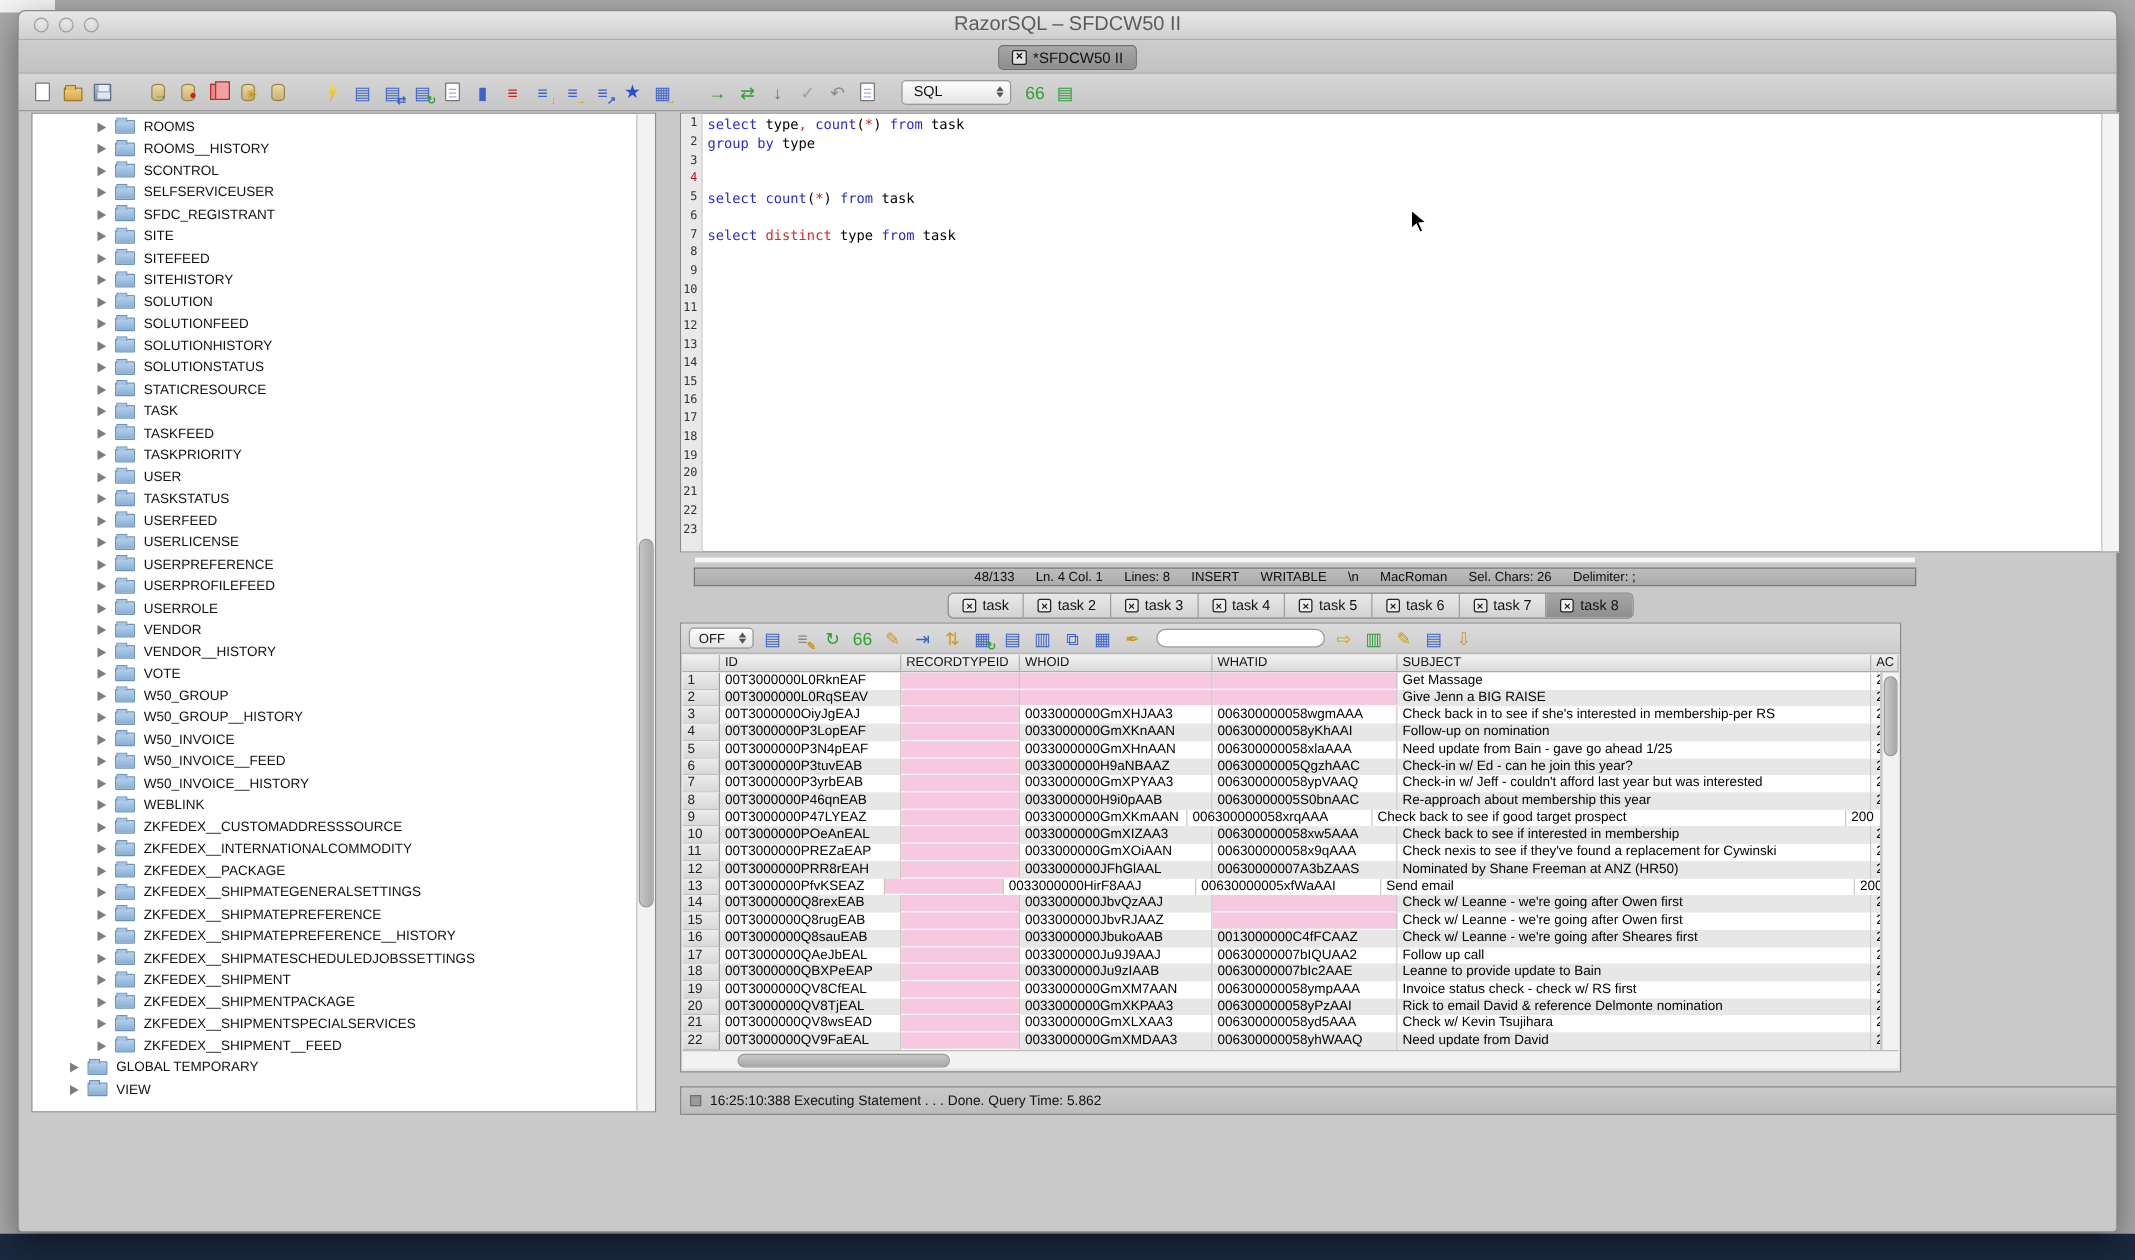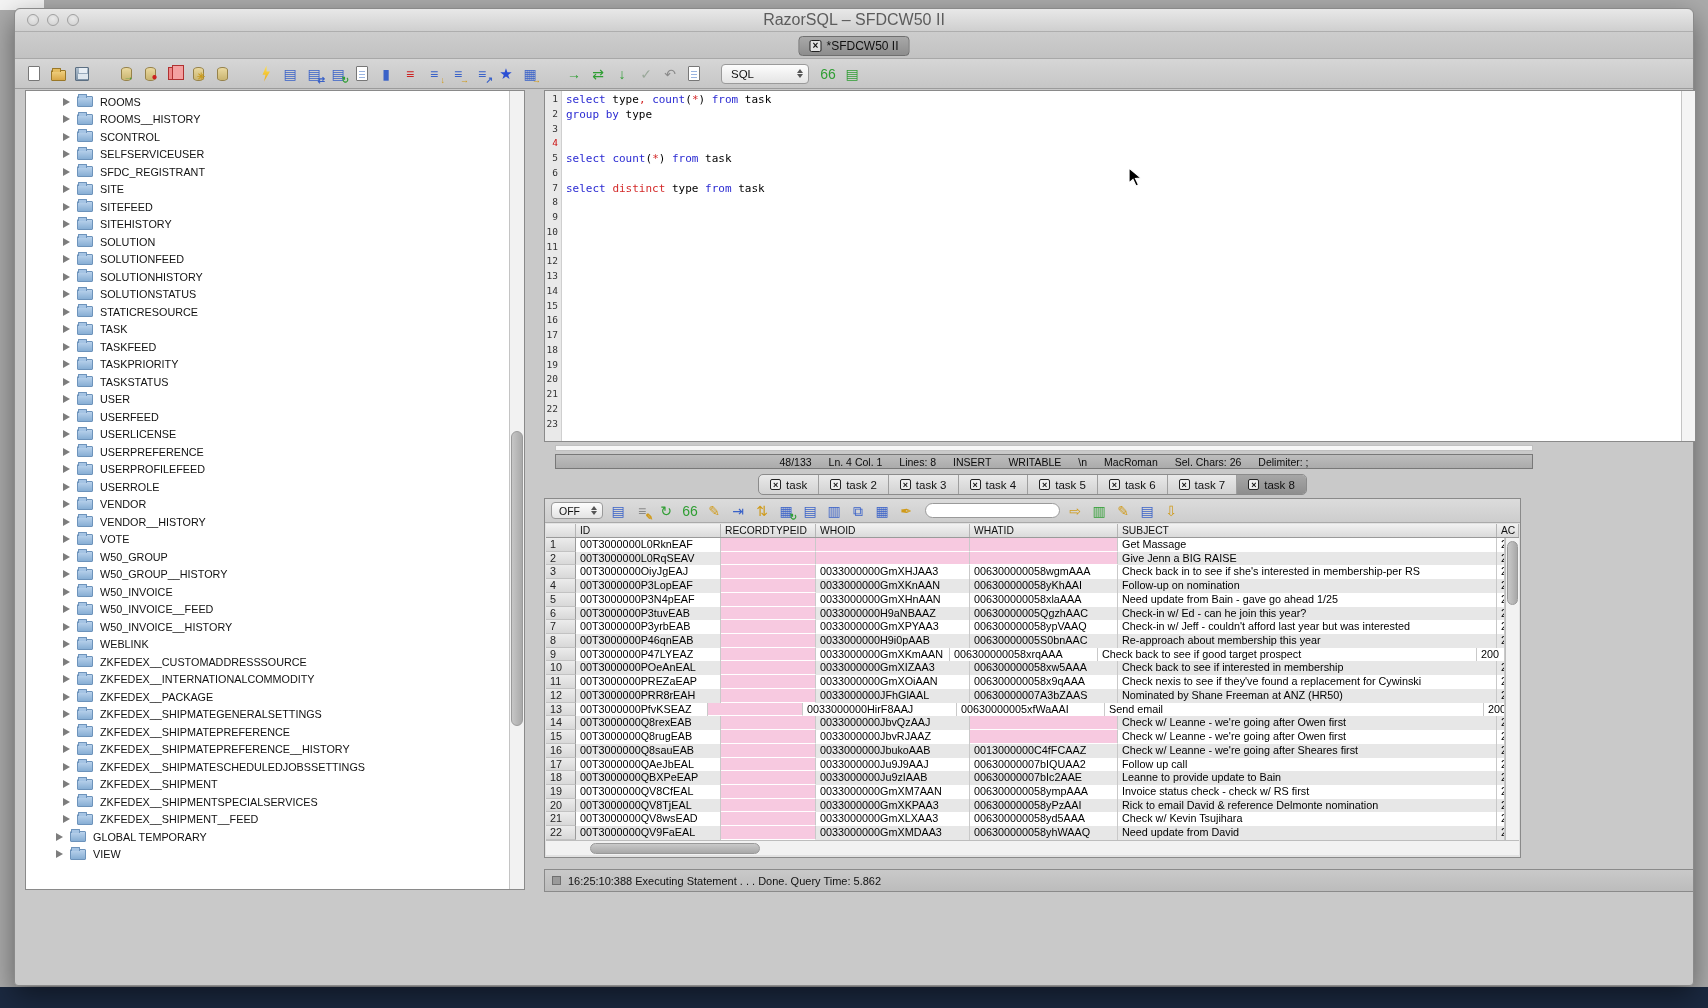--- a/index.html
+++ b/index.html
@@ -78,21 +78,21 @@
   
   .content { position:absolute; left:0; top:81px; right:0; bottom:0; }
 
   .tree-panel { position:absolute; left:10px; top:0; width:500px; height:800px; background:#fff;
                 border:1px solid #8a8a8a; overflow:hidden; }
   .tree-scroll { position:absolute; right:0; top:0; bottom:0; width:15px; background:#f2f2f2;
                  border-left:1px solid #c4c4c4; }
   .tree-thumb { position:absolute; left:1px; width:12px; top:340px; height:295px;
                 background:linear-gradient(90deg,#c6c6c6,#a9a9a9); border:1px solid #9a9a9a; border-radius:6px; }
   .tree-list { position:absolute; left:0; top:2px; right:16px; }
-  .tree-row { height:17.5px; display:flex; align-items:center; padding-left:37px; white-space:nowrap; }
+  .tree-row { height:17.5px; display:flex; align-items:center; padding-left:52px; white-space:nowrap; }
   .tree-row.root { padding-left:30px; }
   .tri { width:0; height:0; border-top:4.5px solid transparent; border-bottom:4.5px solid transparent;
          border-left:7px solid #7d7d7d; margin-right:7px; flex:none; }
   .fold { width:16px; height:11px; background:linear-gradient(#b9d2ec,#87aed4); border:1px solid #6d93bb;
           border-radius:1px; position:relative; margin-right:7px; flex:none; }
   .fold:before { content:""; position:absolute; left:0; top:-3px; width:7px; height:3px;
                  background:#a5c4e4; border:1px solid #6d93bb; border-bottom:none; border-radius:1px 1px 0 0; }
   .tree-label { font-size:10.8px; color:#111; letter-spacing:0; }
 
   .right-panel { position:absolute; left:526px; top:0; width:1156px; height:800px; }
@@ -393,30 +393,30 @@
             <span class="tree-label">TASKFEED</span>
           </div>
           <div class="tree-row">
             <span class="tri"></span>
             <span class="fold"></span>
             <span class="tree-label">TASKPRIORITY</span>
           </div>
           <div class="tree-row">
             <span class="tri"></span>
             <span class="fold"></span>
+            <span class="tree-label">USER</span>
+          </div>
+          <div class="tree-row">
+            <span class="tri"></span>
+            <span class="fold"></span>
             <span class="tree-label">TASKSTATUS</span>
           </div>
           <div class="tree-row">
             <span class="tri"></span>
             <span class="fold"></span>
-            <span class="tree-label">USER</span>
-          </div>
-          <div class="tree-row">
-            <span class="tri"></span>
-            <span class="fold"></span>
             <span class="tree-label">USERFEED</span>
           </div>
           <div class="tree-row">
             <span class="tri"></span>
             <span class="fold"></span>
             <span class="tree-label">USERLICENSE</span>
           </div>
           <div class="tree-row">
             <span class="tri"></span>
             <span class="fold"></span>
@@ -509,20 +509,25 @@
           </div>
           <div class="tree-row">
             <span class="tri"></span>
             <span class="fold"></span>
             <span class="tree-label">ZKFEDEX__SHIPMATESCHEDULEDJOBSSETTINGS</span>
           </div>
           <div class="tree-row">
             <span class="tri"></span>
             <span class="fold"></span>
             <span class="tree-label">ZKFEDEX__SHIPMENT</span>
+          </div>
+          <div class="tree-row">
+            <span class="tri"></span>
+            <span class="fold"></span>
+            <span class="tree-label">ZKFEDEX__SHIPMENTPACKAGE</span>
           </div>
           <div class="tree-row">
             <span class="tri"></span>
             <span class="fold"></span>
             <span class="tree-label">ZKFEDEX__SHIPMENTSPECIALSERVICES</span>
           </div>
           <div class="tree-row">
             <span class="tri"></span>
             <span class="fold"></span>
             <span class="tree-label">ZKFEDEX__SHIPMENT__FEED</span>

